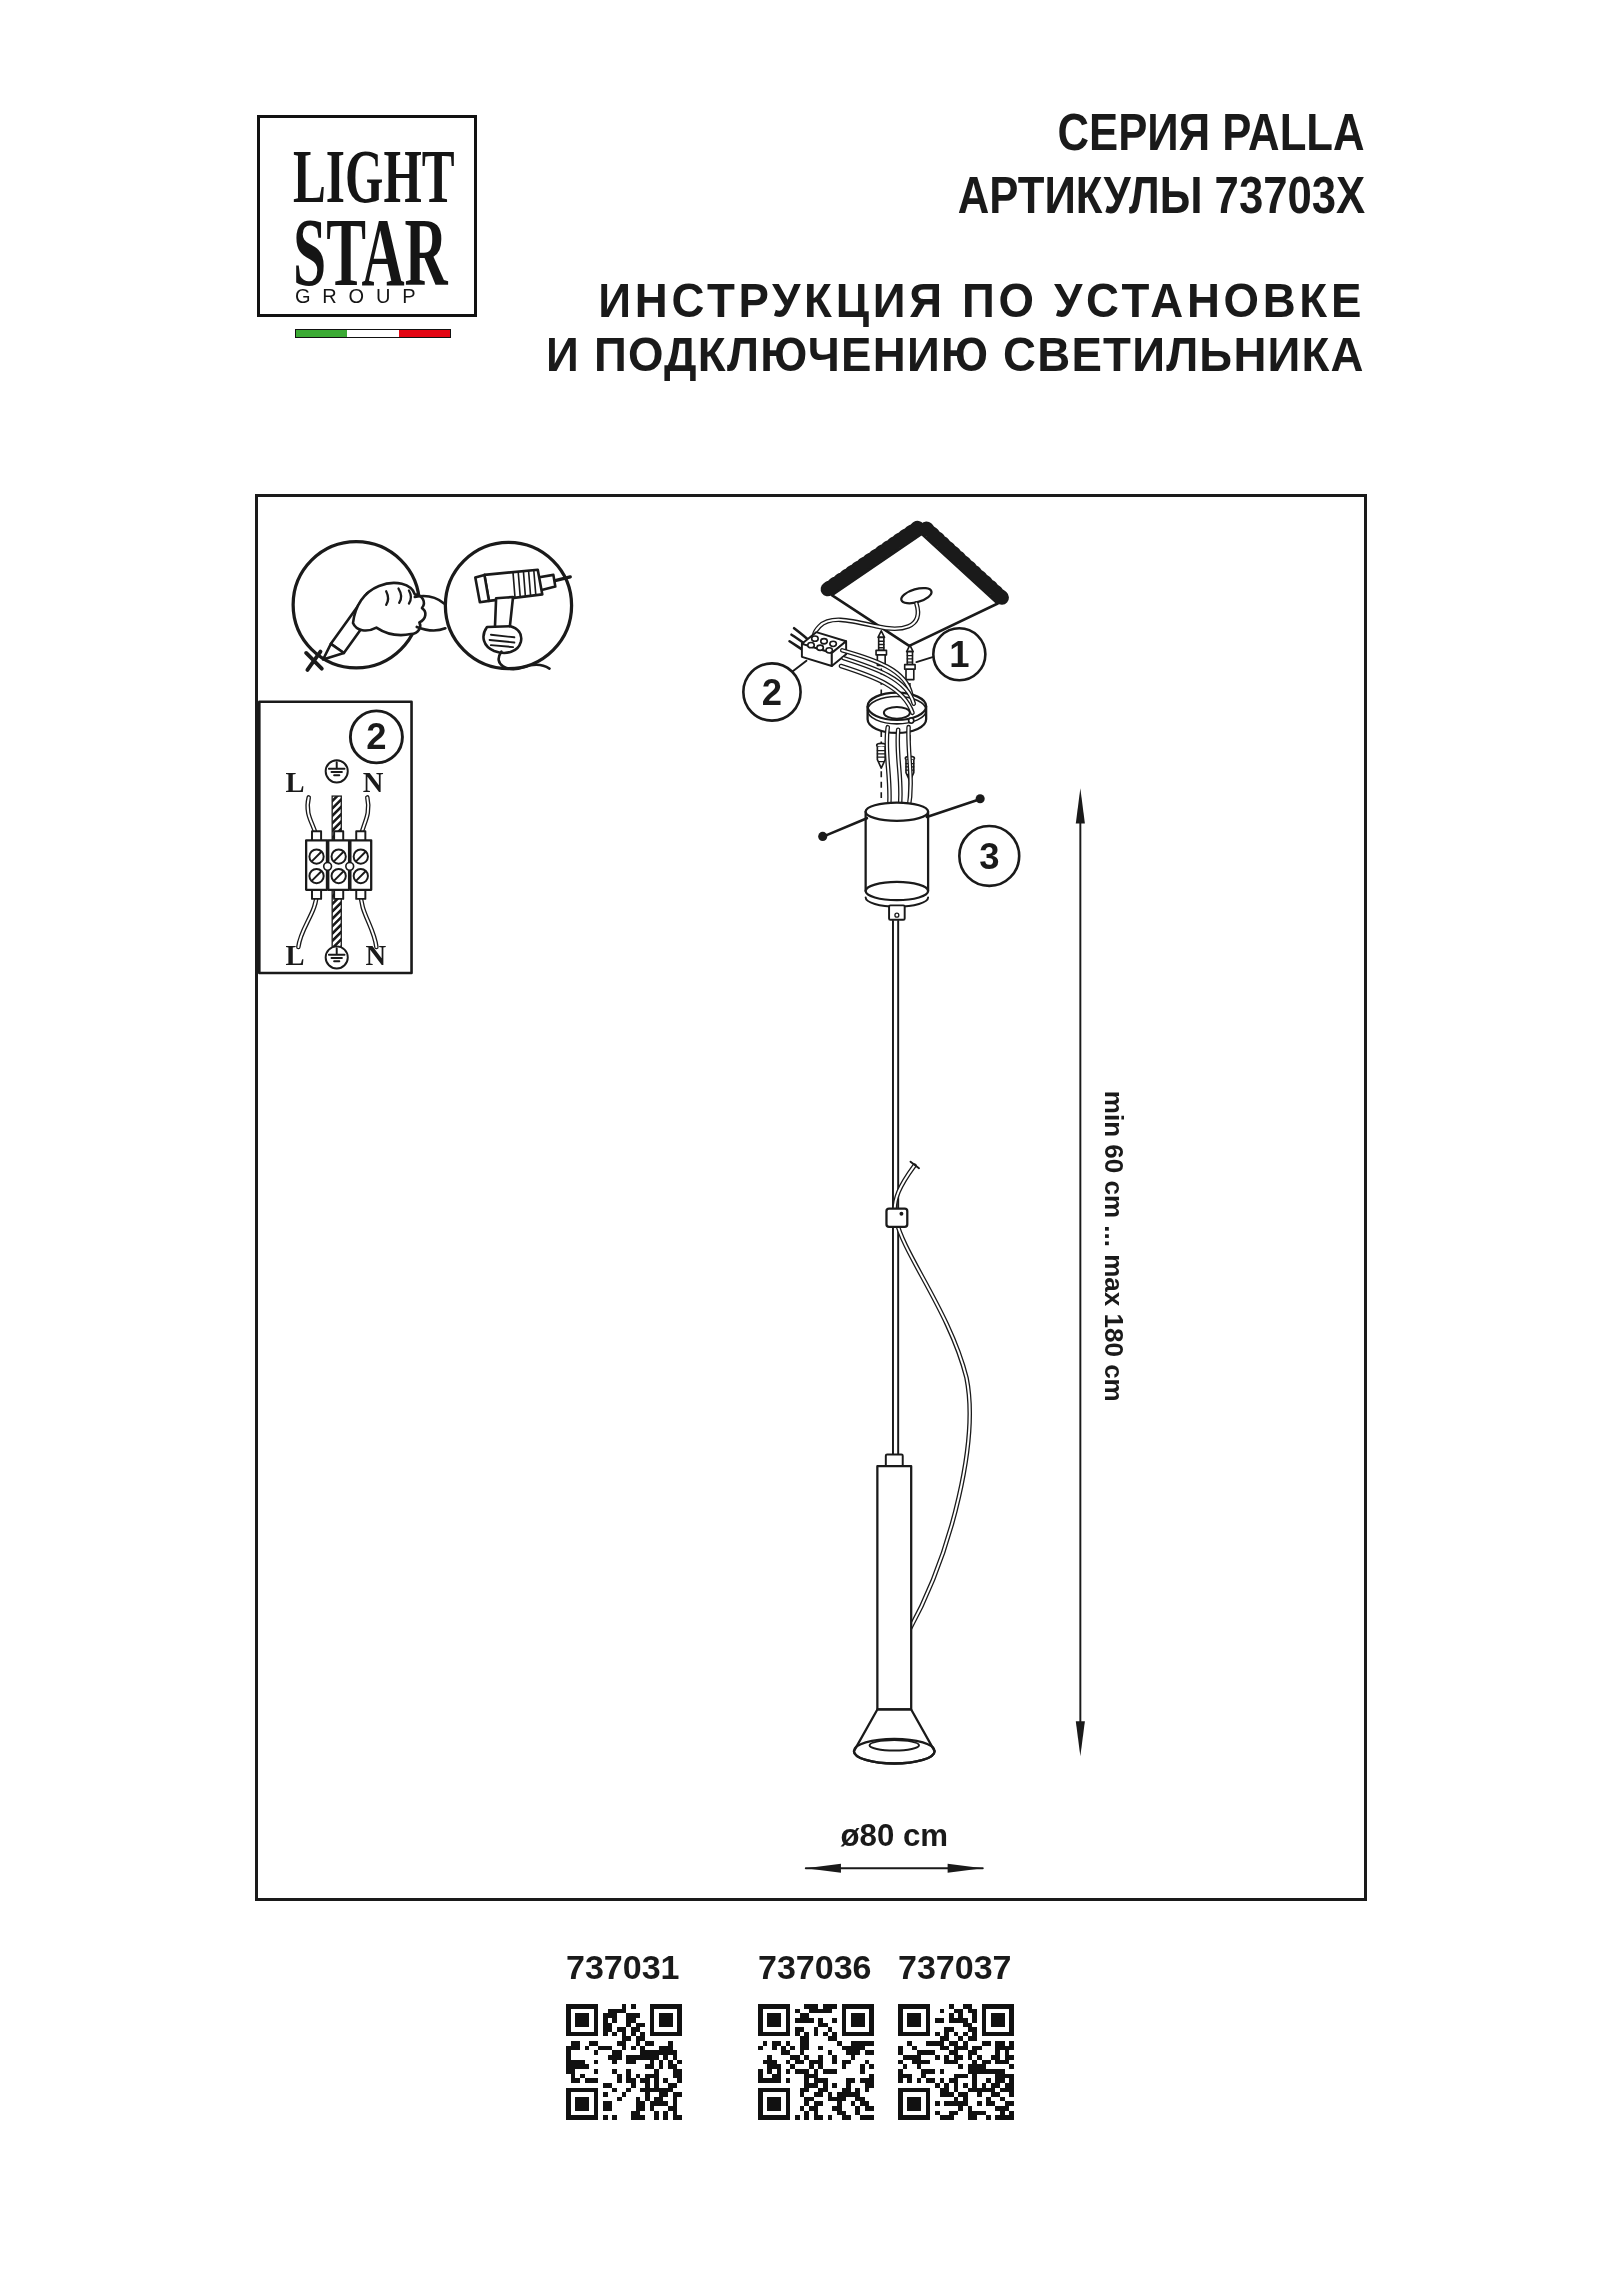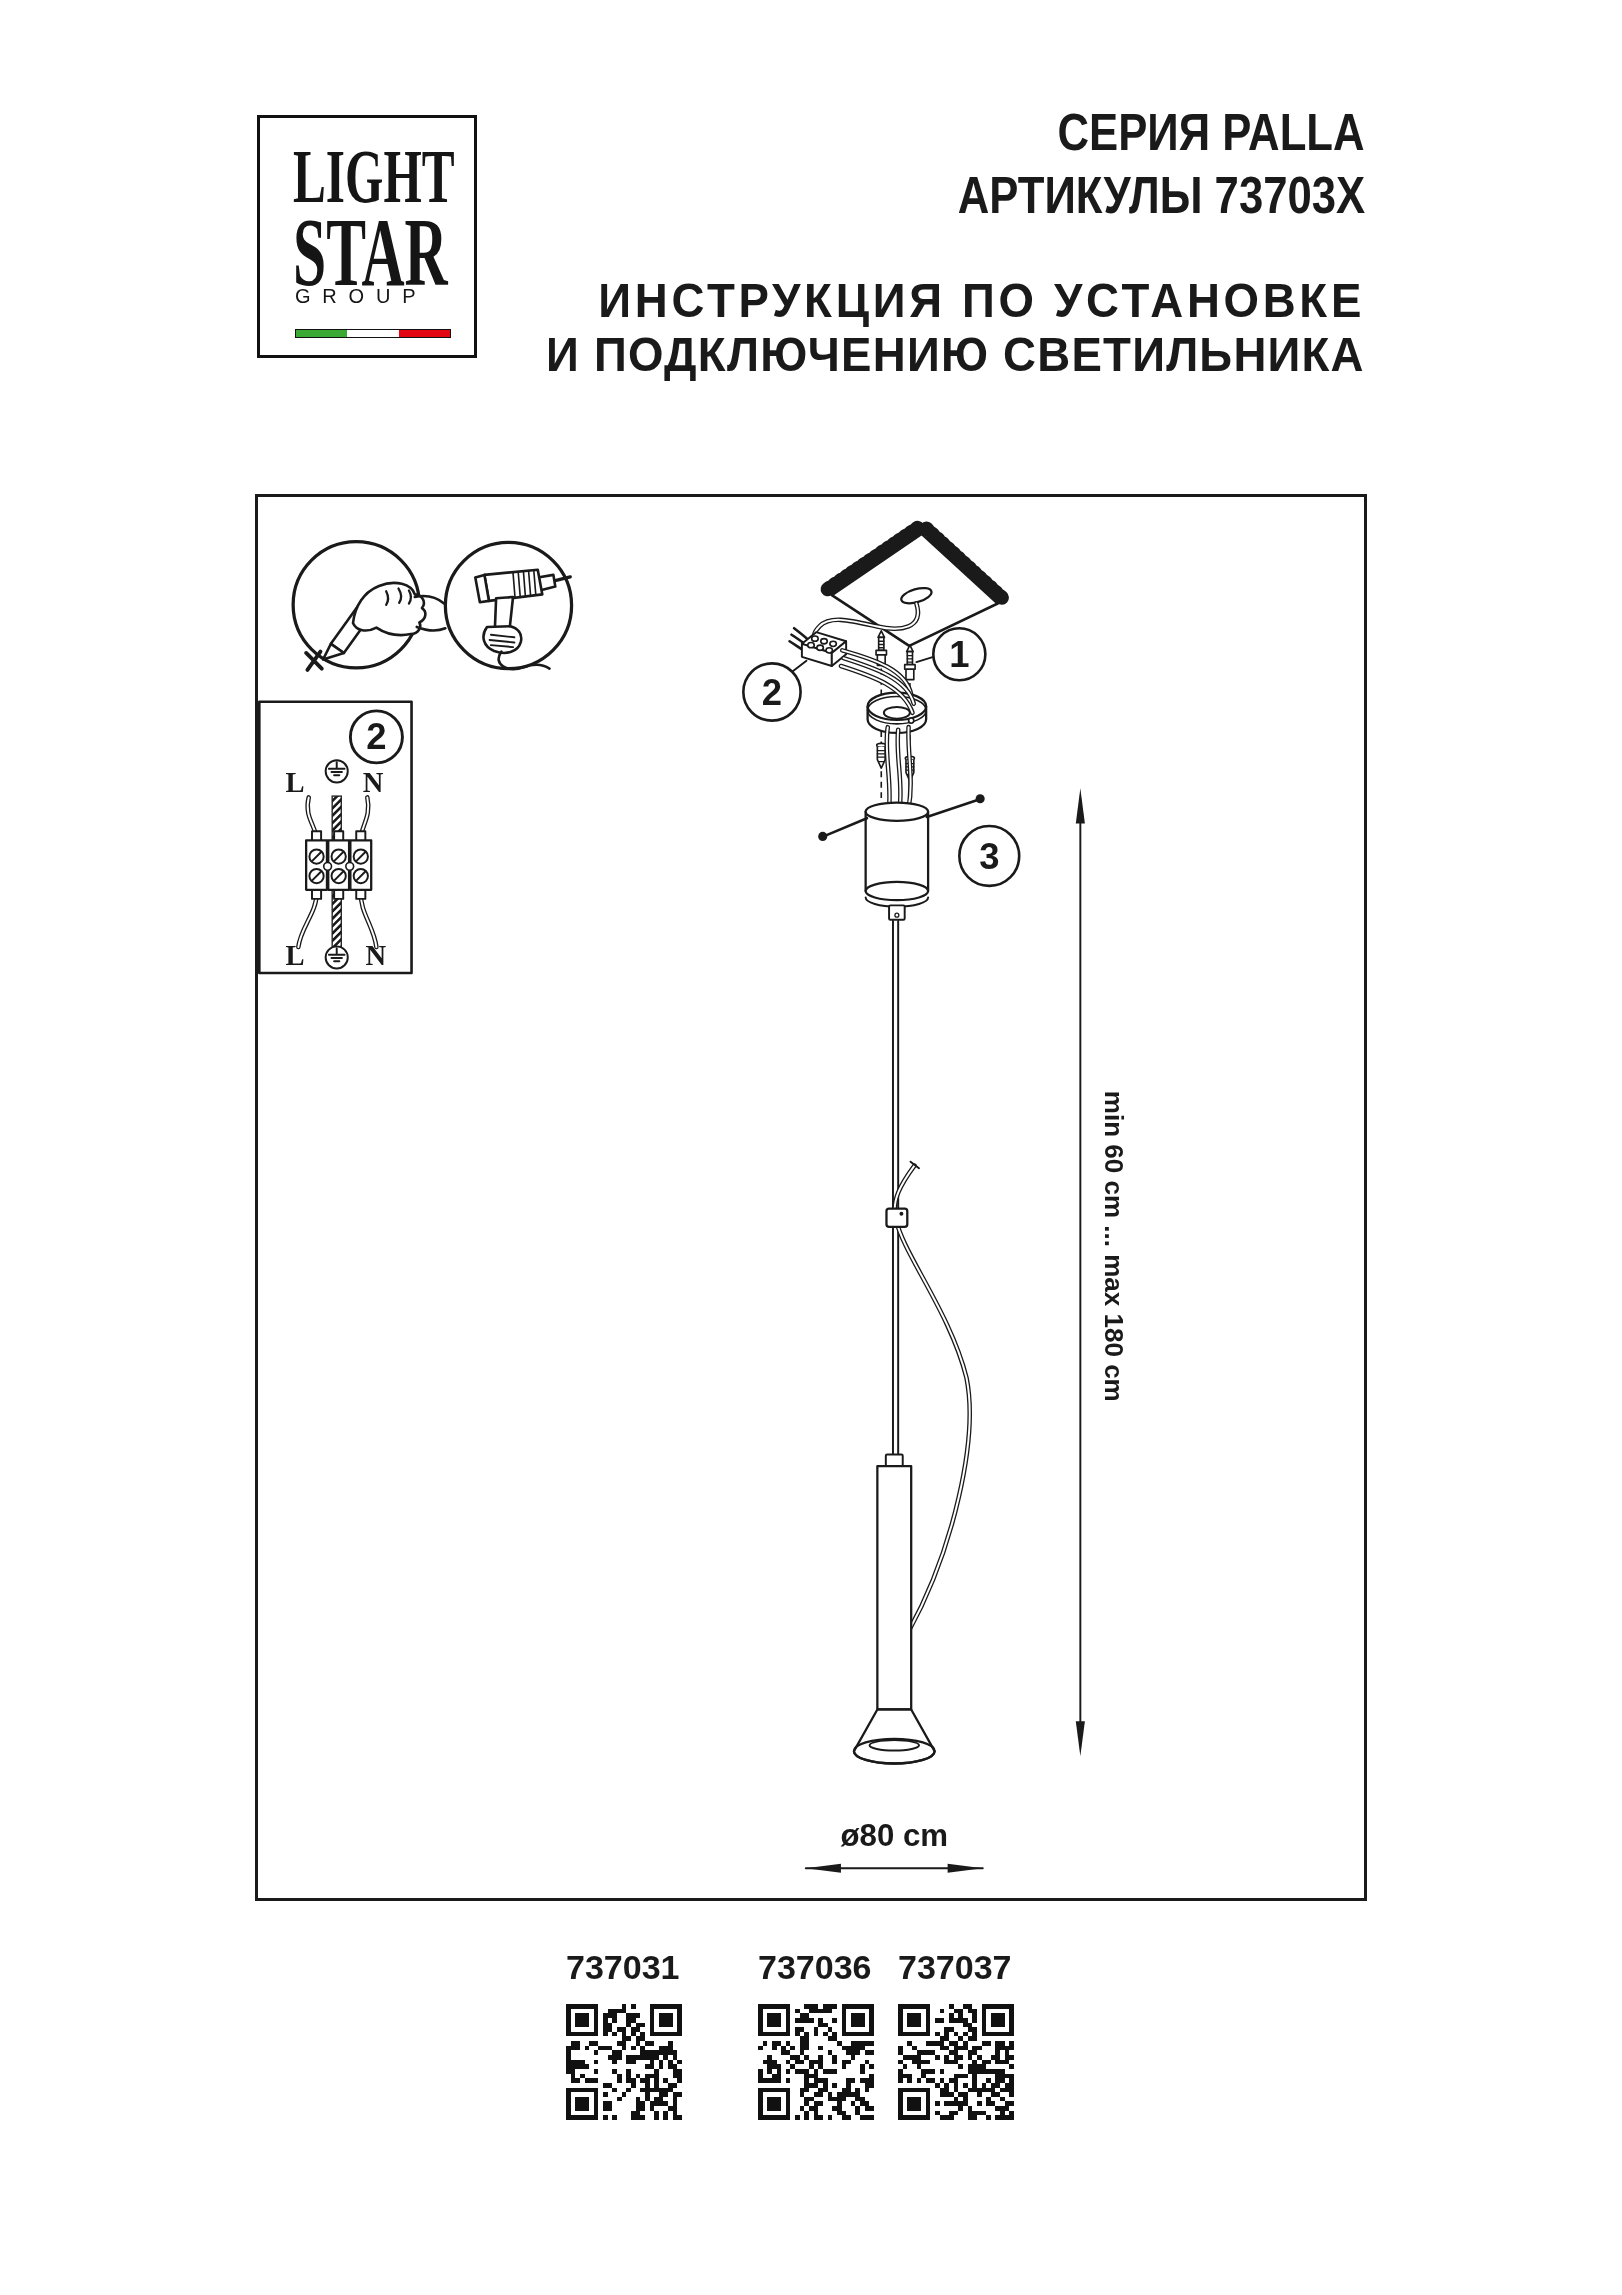--- a/index.html
+++ b/index.html
@@ -1,19 +1,19 @@
 <!DOCTYPE html>
 <html style="font-size:10.5px"><head>
 <meta charset="utf-8">
 <style>
   html,body{margin:0;padding:0;background:#fff;}
   .page{position:relative;width:1623px;height:2295px;background:#fff;overflow:hidden;
         font-family:"Liberation Sans",sans-serif;color:#1a1a1a;}
   
-  .logo-box{position:absolute;left:257px;top:115px;width:220px;height:243px;
+  .logo-box{position:absolute;left:257px;top:115px;width:220px;height:202px;
             border:3.3px solid #111;box-sizing:border-box;}
   .logo-box span{position:absolute;white-space:nowrap;line-height:1;color:#151515;}
   .logo-light{left:33px;top:19.6px;font-family:"Liberation Serif",serif;font-weight:bold;
               font-size:77px;transform:scaleX(.64);transform-origin:0 0;}
   .logo-star{left:33px;top:86px;font-family:"Liberation Serif",serif;font-weight:bold;
              font-size:97px;transform:scaleX(.615);transform-origin:0 0;}
   .logo-group{left:35px;top:168px;font-size:20px;font-weight:400;letter-spacing:11.8px;}
   .flag{position:absolute;left:35px;top:211px;width:156px;height:9.2px;border:1.3px solid #111;
         box-sizing:border-box;display:flex;}
   .flag i{flex:1;}

